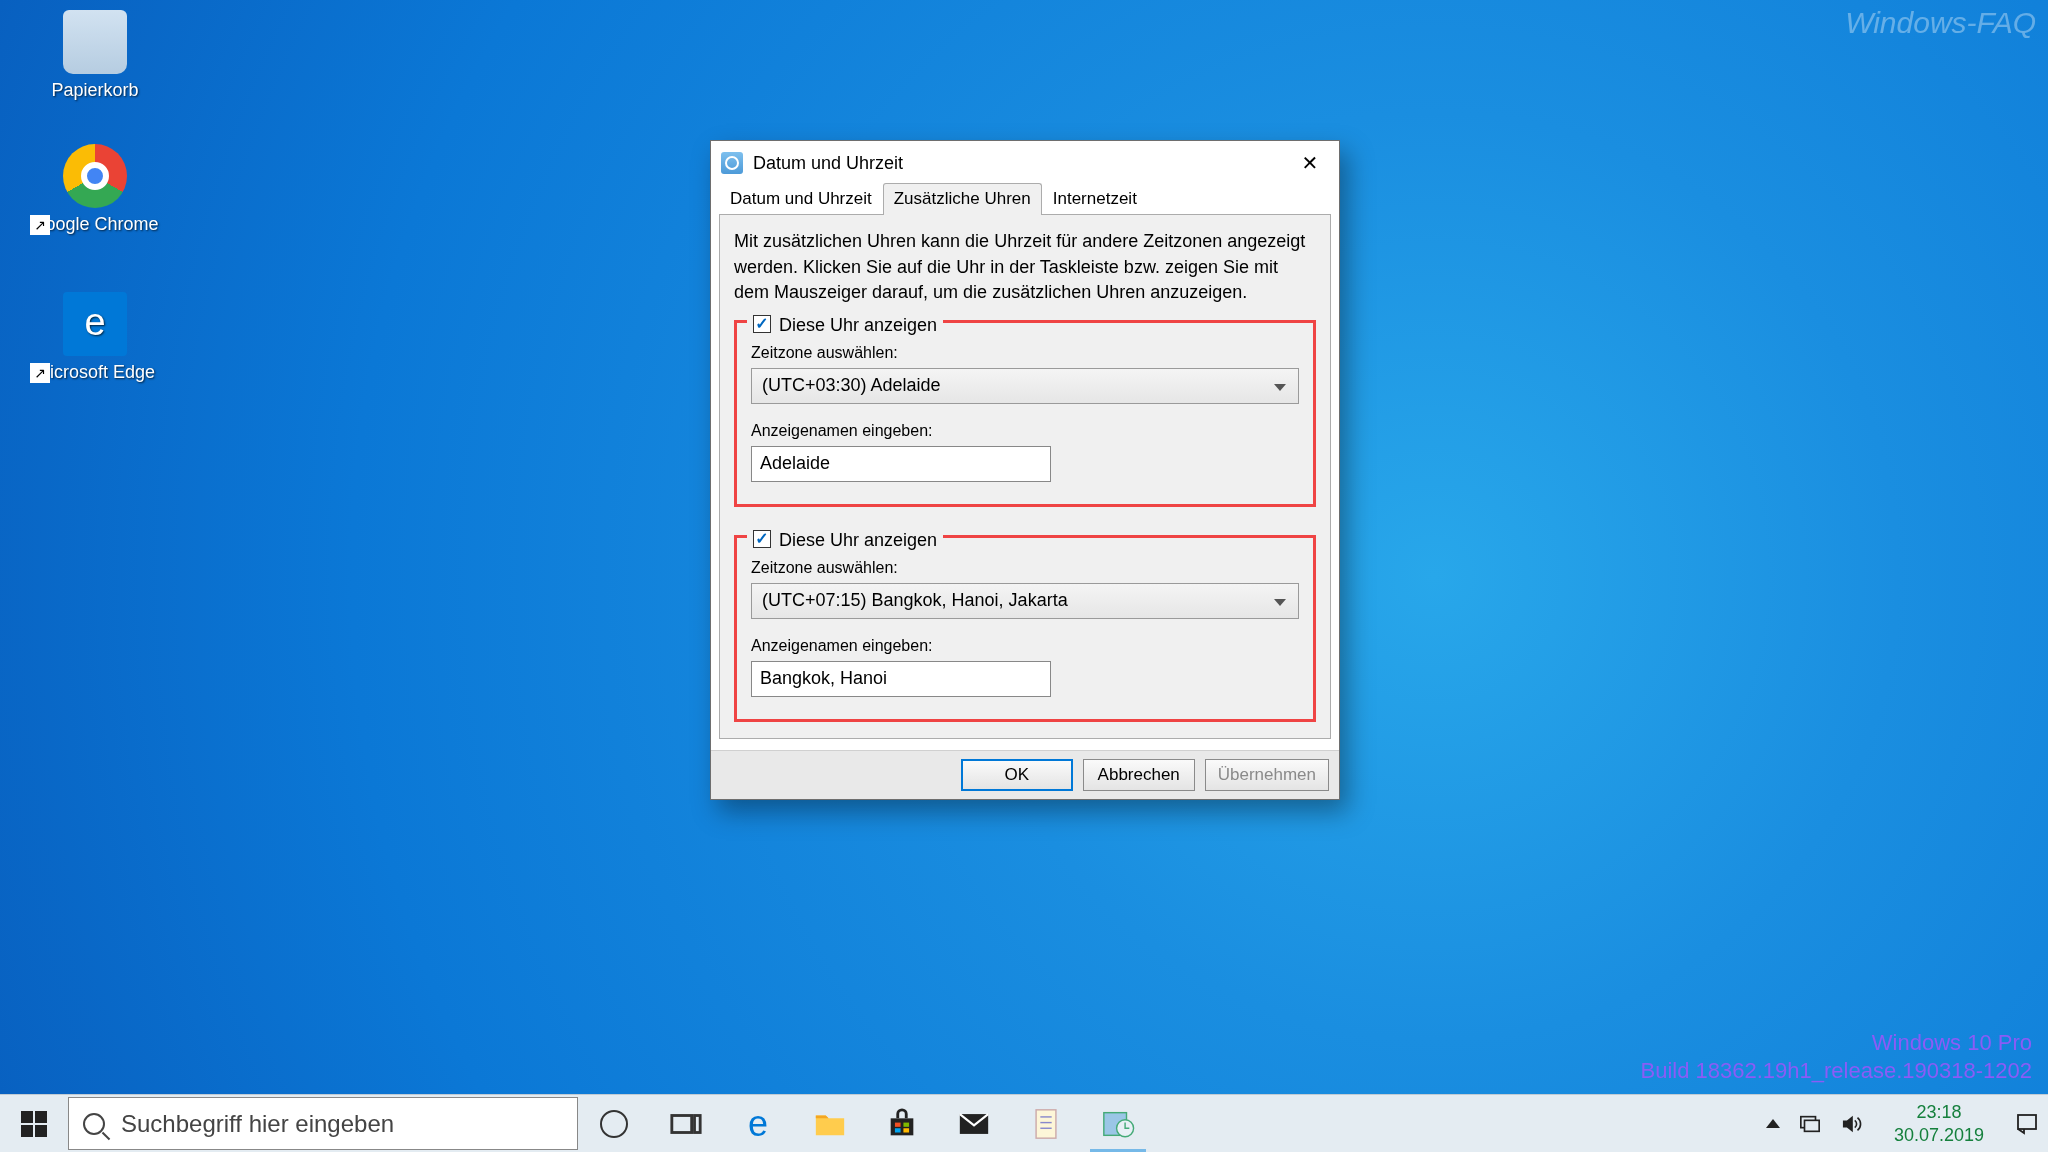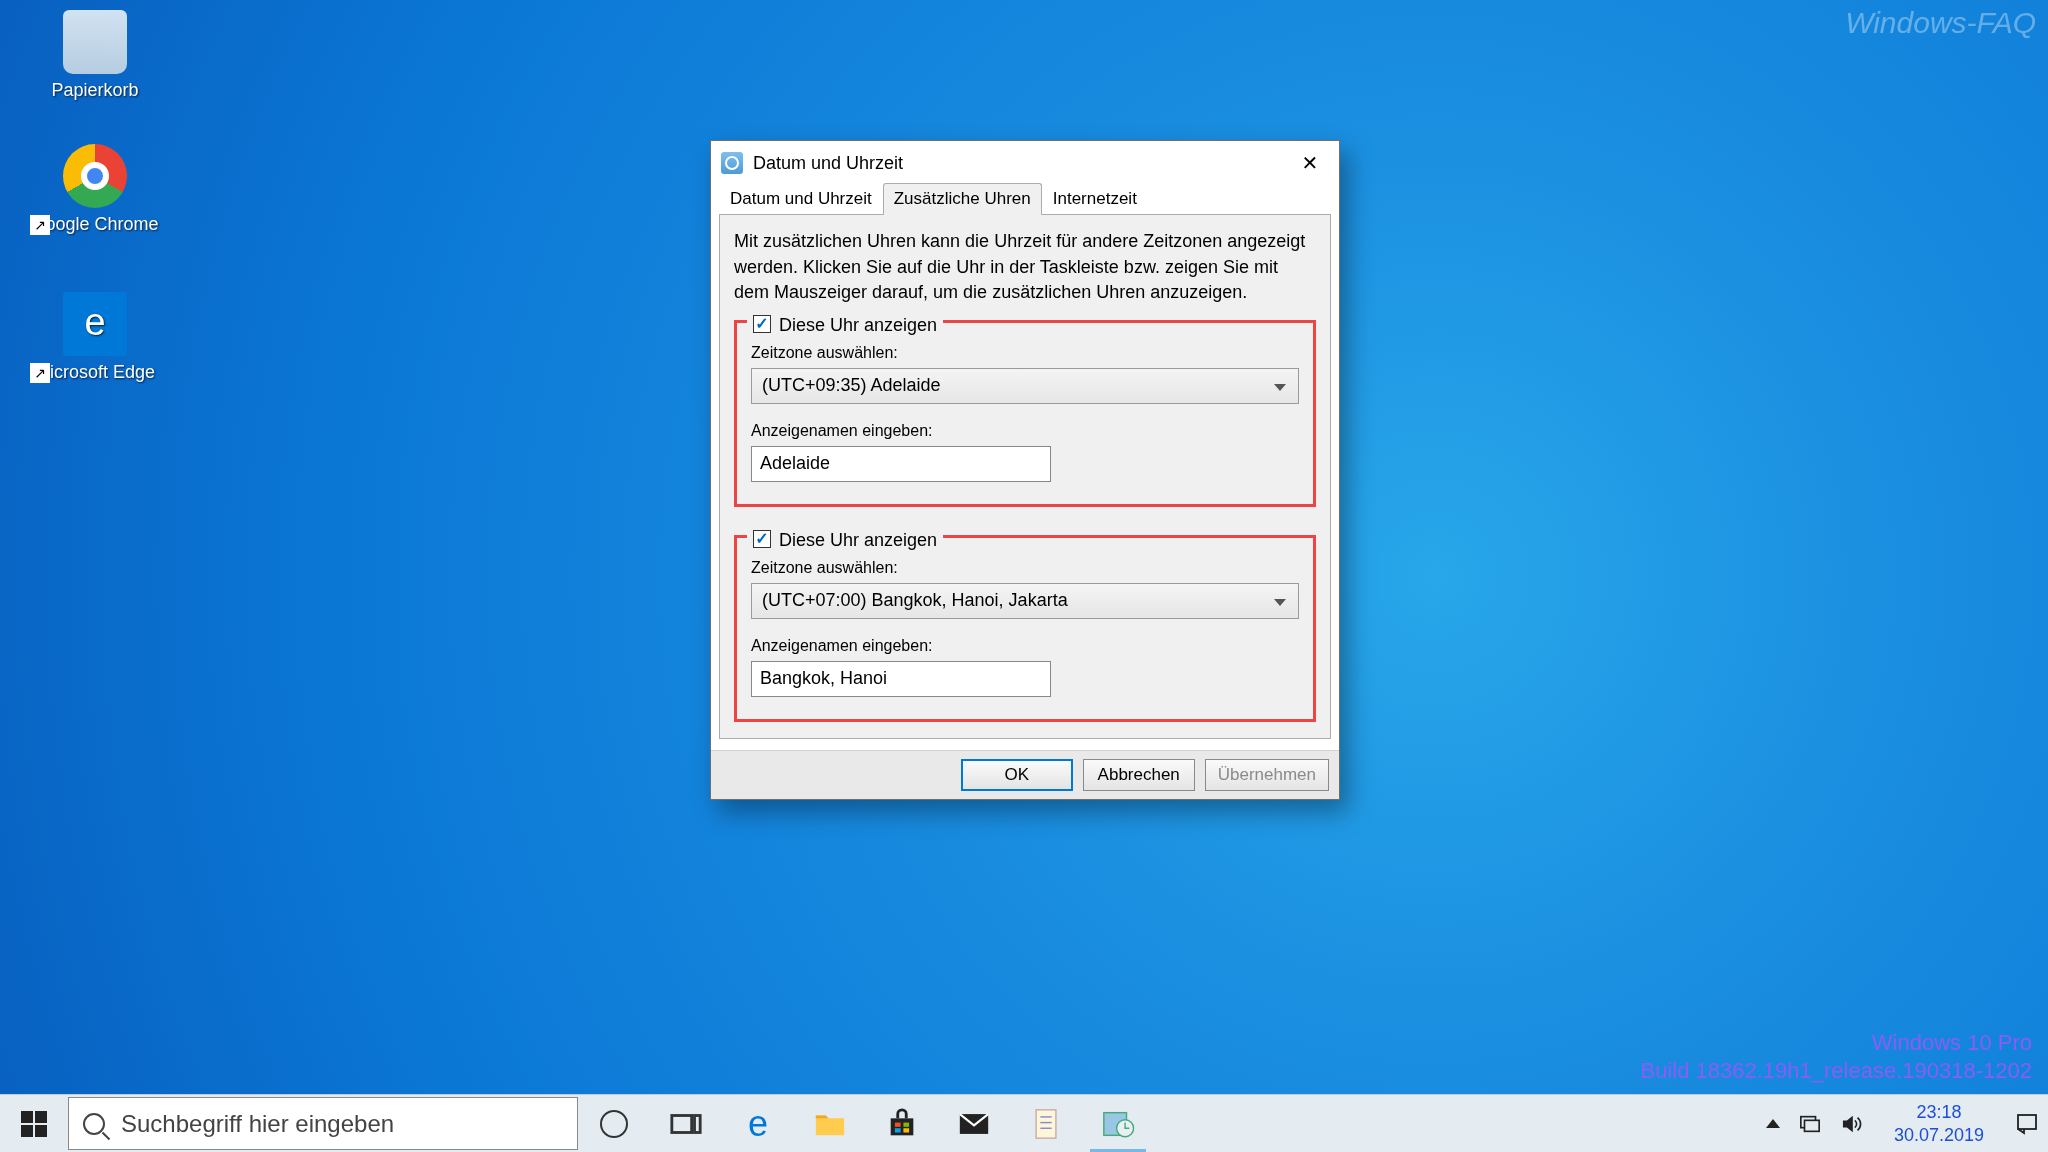--- a/index.html
+++ b/index.html
@@ -39,21 +39,21 @@
 .start-grid { width:26px; height:26px; display:grid; grid-template:1fr 1fr/1fr 1fr; gap:2px; }
 .start-grid span { background:#222; }
 .search-box { flex:0 0 510px; border:1px solid #888; background:#fff; display:flex; align-items:center;
   margin:2px 0; padding:0 14px; gap:16px; font-size:24px; color:#444; }
 .search-box .mag { width:22px; height:22px; border:2px solid #444; border-radius:50%; position:relative; }
 .search-box .mag::after { content:""; position:absolute; width:10px; height:2px; background:#444; right:-8px; bottom:-4px; transform:rotate(45deg); }
 .task-icons { display:flex; align-items:center; }
 .task-ico { width:72px; height:58px; display:flex; align-items:center; justify-content:center; position:relative; }
 .task-ico.active::after { content:""; position:absolute; left:8px; right:8px; bottom:0; height:4px; background:#76b9e8; }
 .task-ico svg { width:34px; height:34px; }
-.tray { margin-left:auto; display:flex; align-items:center; gap:18px; padding:0 8px; color:#1d4ed8; }
+.tray { margin-left:auto; display:flex; align-items:center; gap:18px; padding:0 8px; color:#15803d; }
 .clock { text-align:center; font-size:18px; line-height:1.25; padding:0 12px; }
 .chev-up { width:0; height:0; border-left:7px solid transparent; border-right:7px solid transparent; border-bottom:9px solid #222; }
 
 
 .dialog { position:absolute; left:710px; top:140px; width:630px; background:#fff;
   border:1px solid #6e6e6e; box-shadow:8px 12px 24px rgba(0,0,0,0.35); font-size:18px; color:#000; }
 .titlebar { display:flex; align-items:center; height:44px; padding:0 0 0 10px; }
 .titlebar .dlg-ico { width:22px; height:22px; background:linear-gradient(#7ec0ee,#4d9ad8); border-radius:3px; margin-right:10px; position:relative; }
 .titlebar .dlg-ico::after { content:""; position:absolute; inset:4px; border:2px solid #fff; border-radius:50%; }
 .titlebar .ttl { flex:1; font-size:18px; }
@@ -134,36 +134,36 @@
 
     <div class="fieldset">
       <div class="check-row">
         <span class="lbl-wrap">
           <span class="chk on"></span>
           <span class="lbl">Diese Uhr anzeigen</span>
         </span>
       </div>
       <div class="flabel">Zeitzone auswählen:</div>
       <div class="select">
-        <span>(UTC+09:35) Adelaide</span>
+        <span>(UTC+03:30) Adelaide</span>
       </div>
       <div class="flabel" style="margin-top:18px">Anzeigenamen eingeben:</div>
       <input class="textin" value="Adelaide" style="">
     </div>
 
     <div class="fieldset" style="margin-top:28px">
       <div class="check-row">
         <span class="lbl-wrap">
           <span class="chk on"></span>
           <span class="lbl">Diese Uhr anzeigen</span>
         </span>
       </div>
       <div class="flabel">Zeitzone auswählen:</div>
       <div class="select">
-        <span>(UTC+07:00) Bangkok, Hanoi, Jakarta</span>
+        <span>(UTC+07:15) Bangkok, Hanoi, Jakarta</span>
       </div>
       <div class="flabel" style="margin-top:18px">Anzeigenamen eingeben:</div>
       <input class="textin" value="Bangkok, Hanoi" style="">
     </div>
   </div>
 
   <div class="btnbar">
     <button class="btn default">OK</button>
     <button class="btn">Abbrechen</button>
     <button class="btn disabled">Übernehmen</button>

